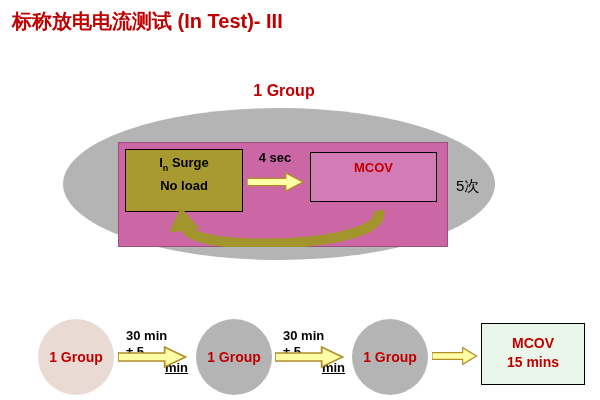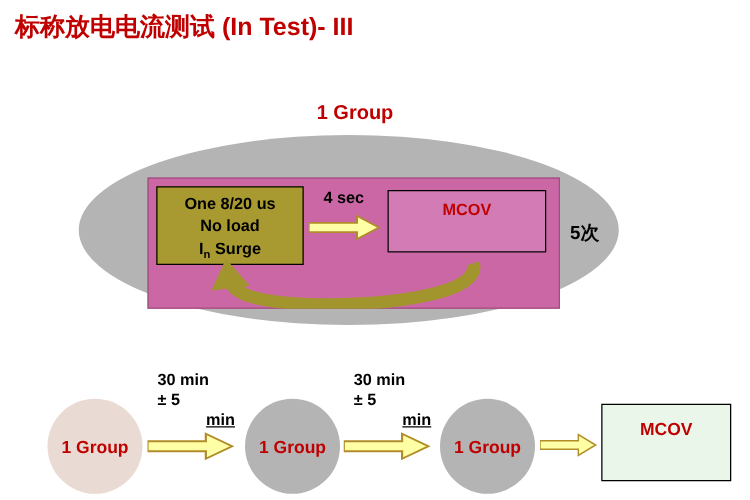--- a/index.html
+++ b/index.html
@@ -22,53 +22,52 @@
 
   .arrow polygon { fill:#ffffa6; stroke:#b08d28; stroke-width:1.5; }
   .arrow-1 { position:absolute; left:247px; top:171px; width:58px; height:22px; }
   .arrow-2 { position:absolute; left:118px; top:345px; width:70px; height:24px; }
   .arrow-3 { position:absolute; left:275px; top:345px; width:70px; height:24px; }
   .arrow-4 { position:absolute; left:432px; top:346px; width:46px; height:20px; }
 
   .mcov-box { position:absolute; left:310px; top:152px; width:127px; height:50px; background:#d27bb4; border:1.5px solid #000;
               color:#c00000; font-size:13px; font-weight:bold; text-align:center; padding-top:6px; line-height:18px; }
 
-  .repeat-label { position:absolute; left:456px; top:177px; font-size:15px; font-weight:bold; color:#000; }
+  .repeat-label { position:absolute; left:456px; top:177px; font-size:15px; font-weight:normal; color:#000; }
 
   .curved-arrow { position:absolute; left:150px; top:207px; width:240px; height:40px; }
 
   .circle { position:absolute; width:76px; height:76px; border-radius:50%; display:flex; align-items:center; justify-content:center;
             font-size:14px; font-weight:bold; color:#c00000; }
   .circle-1 { left:38px;  top:319px; background:#e9dbd3; }
   .circle-2 { left:196px; top:319px; background:#b4b4b4; }
   .circle-3 { left:352px; top:319px; background:#b4b4b4; }
 
-  .interval { position:absolute; width:62px; font-size:13px; font-weight:bold; color:#000; line-height:16px; }
+  .interval { position:absolute; width:62px; font-size:13px; font-weight:bold; color:#000; line-height:16px;margin-top:32px; }
   .interval-1 { left:126px; top:296px; }
   .interval-2 { left:283px; top:296px; }
   .interval .u { text-decoration:underline;text-align:right; }
 
   .final-box { position:absolute; left:481px; top:323px; width:104px; height:62px; background:#eaf6ea; border:1.5px solid #000;
                color:#c00000; font-size:14px; font-weight:bold; text-align:center; padding-top:10px; line-height:19px; }
 </style>
 </head>
 <body>
 
 <div class="slide">
 
   <div class="title">标称放电电流测试 (In Test)- III</div>
   <div class="top-group">1 Group</div>
 
   <div class="ellipse"></div>
   <div class="cycle-rect"></div>
 
   <div class="surge-box">
-    <div>One 8/20 us</div>
+    <div><span>I</span><sub>n</sub><span> Surge</span></div>
     <div>No load</div>
-    <div><span>I</span><sub>n</sub><span> Surge</span></div>
   </div>
 
   <div class="sec-label">4 sec</div>
 
   <svg class="arrow arrow-1" viewBox="0 0 60 24" preserveAspectRatio="none">
     <polygon points="0,8 40,8 40,2 58,12 40,22 40,16 0,16"></polygon>
   </svg>
 
   <div class="mcov-box">
     <div>MCOV</div>
@@ -112,15 +111,16 @@
   <div class="circle circle-3">
     <span>1 Group</span>
   </div>
 
   <svg class="arrow arrow-4" viewBox="0 0 60 24" preserveAspectRatio="none">
     <polygon points="0,8 40,8 40,2 58,12 40,22 40,16 0,16"></polygon>
   </svg>
 
   <div class="final-box">
     <div>MCOV</div>
+    <div>15 mins</div>
   </div>
 
 </div>
 
 </body></html>

